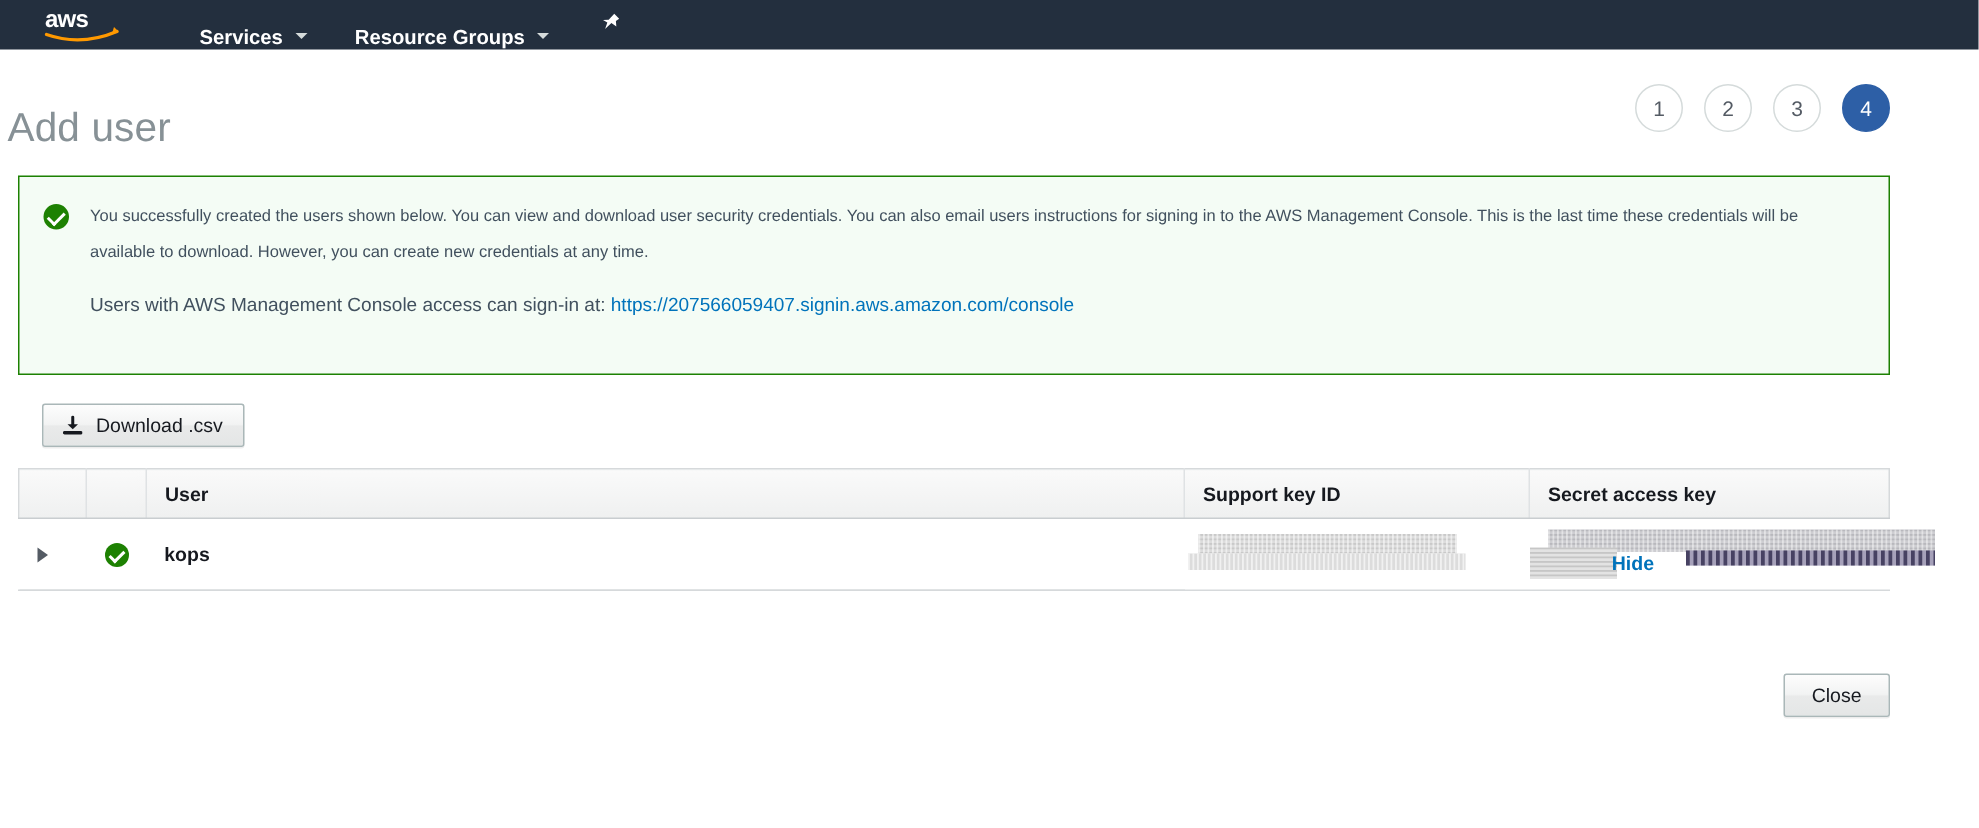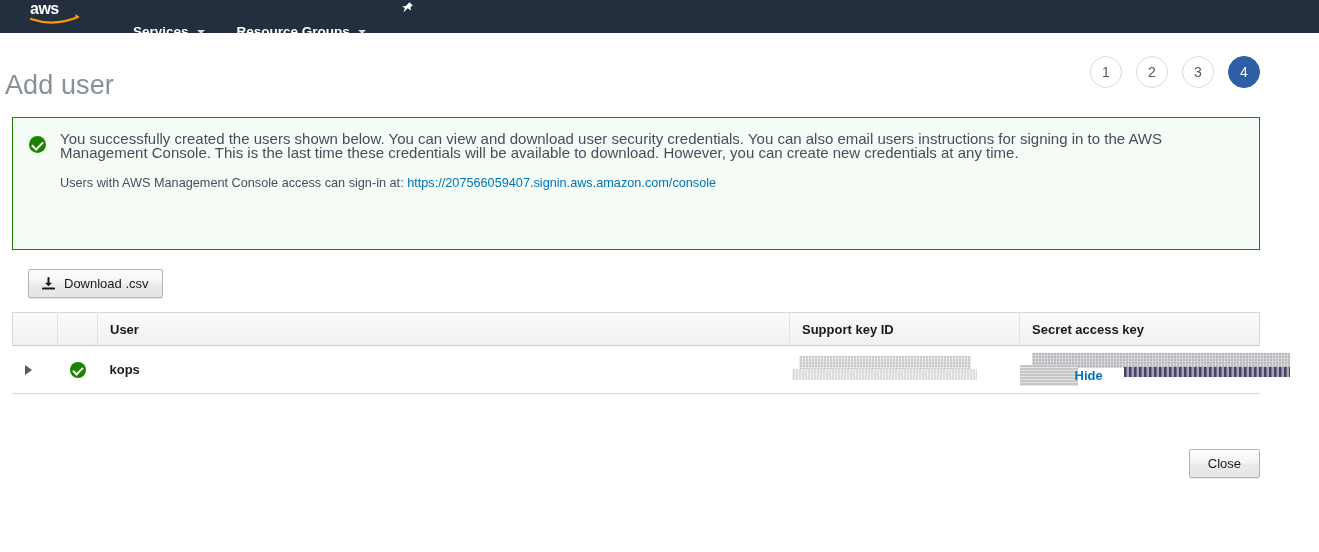--- a/index.html
+++ b/index.html
@@ -9,21 +9,21 @@
     background: #ffffff;
     font-family: "Liberation Sans", sans-serif;
     overflow: hidden;
   }
 
   
   .navbar {
     position: absolute; top: 0; left: 0;
     width: 1319px; height: 33px;
     background: #232f3e;
-    display: flex; align-items: flex-start;
+    display: flex; align-items: center;
   }
   .aws-logo {
     margin-left: 28px; width: 54px; height: 26px;
     position: relative; display: block;
   }
   .nav-item {
     color: #ffffff; font-size: 13.5px; font-weight: bold;
     display: flex; align-items: center; height: 33px;
     padding: 0 9px; cursor: pointer; white-space: nowrap; margin-top: 15px;
   }
@@ -94,22 +94,22 @@
     left: 5px; top: 3px; width: 5px; height: 9px;
     border: solid #ffffff; border-width: 0 2px 2px 0;
     transform: rotate(45deg);
   }
   .alert-body { flex: 1; }
   .alert-title {
     color: #1d8102; font-size: 15px;
     margin: 0 0 5px 0; font-weight: normal;
   }
   .alert-text {
-    color: #41505e; font-size: 15px;
-    line-height: 14px; margin: 0;
+    color: #41505e; font-size: 11px;
+    line-height: 24px; margin: 0;
   }
   .alert-signin {
     color: #41505e; font-size: 12.7px;
     margin: 16px 0 0 0;
   }
   .alert-link { color: #0073bb; text-decoration: none; cursor: pointer; }
 
   
   .btn {
     border: 1px solid #aab7b8;

